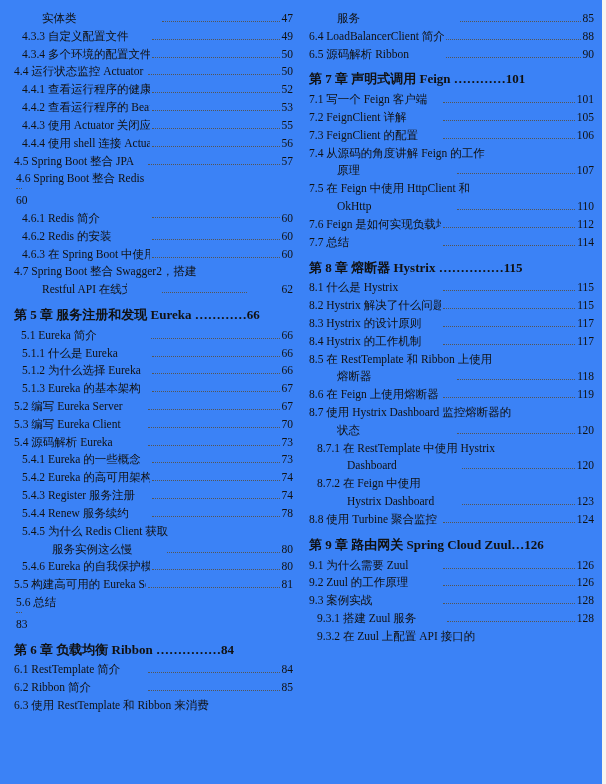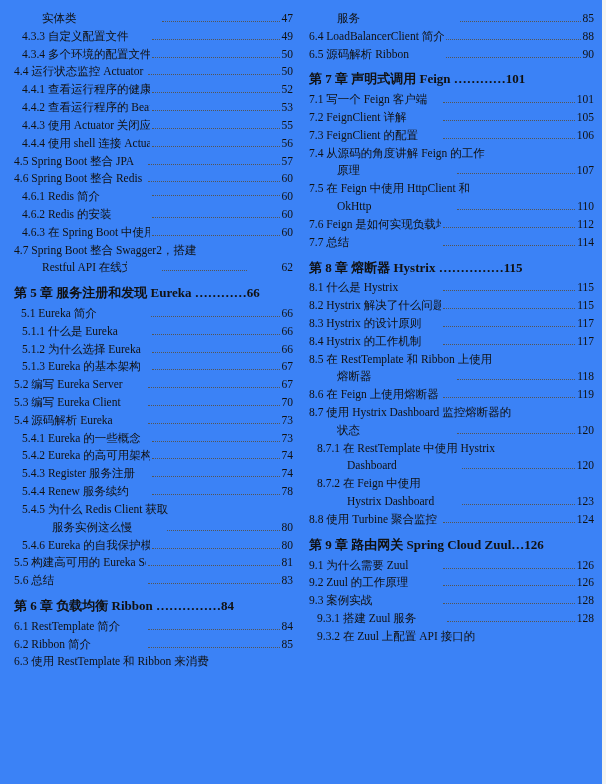--- a/index.html
+++ b/index.html
@@ -101,21 +101,21 @@
       <div class="toc-line" style="padding-left: 8px;">
         <span class="toc-text">4.4.4 使用 shell 连接 Actuator</span>
         <span class="dots"></span>
         <span class="page-num">56</span>
       </div>
       <div class="toc-line" style="padding-left: 0px;">
         <span class="toc-text">4.5 Spring Boot 整合 JPA</span>
         <span class="dots"></span>
         <span class="page-num">57</span>
       </div>
-      <div class="toc-line" style="padding-left: 0px;">
+      <div class="toc-line" style="padding-left: 0px; flex-direction: column;">
         <span class="toc-text">4.6 Spring Boot 整合 Redis</span>
         <span class="dots"></span>
         <span class="page-num">60</span>
       </div>
       <div class="toc-line" style="padding-left: 8px; align-items: center;">
         <span class="toc-text">4.6.1 Redis 简介</span>
         <span class="dots"></span>
         <span class="page-num">60</span>
       </div>
       <div class="toc-line" style="padding-left: 8px;">
@@ -203,21 +203,21 @@
       <div class="toc-line" style="padding-left: 8px;">
         <span class="toc-text">5.4.6 Eureka 的自我保护模式</span>
         <span class="dots"></span>
         <span class="page-num">80</span>
       </div>
       <div class="toc-line" style="padding-left: 0px;">
         <span class="toc-text">5.5 构建高可用的 Eureka Server 集群</span>
         <span class="dots"></span>
         <span class="page-num">81</span>
       </div>
-      <div class="toc-line" style="padding-left: 0px;">
+      <div class="toc-line" style="padding-left: 0px; flex-direction: column;">
         <span class="toc-text">5.6 总结</span>
         <span class="dots"></span>
         <span class="page-num">83</span>
       </div>
       <div class="chapter-title">第 6 章  负载均衡 Ribbon ……………84</div>
       <div class="toc-line" style="padding-left: 0px;">
         <span class="toc-text">6.1 RestTemplate 简介</span>
         <span class="dots"></span>
         <span class="page-num">84</span>
       </div>

